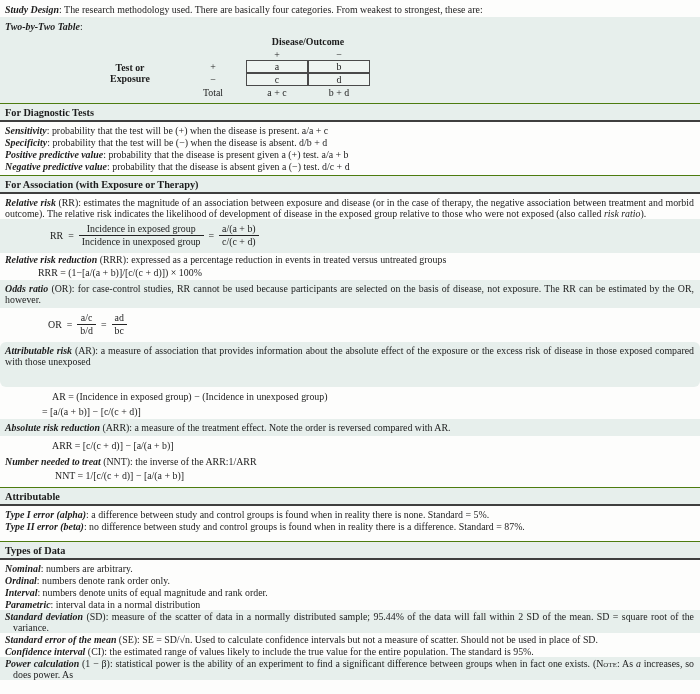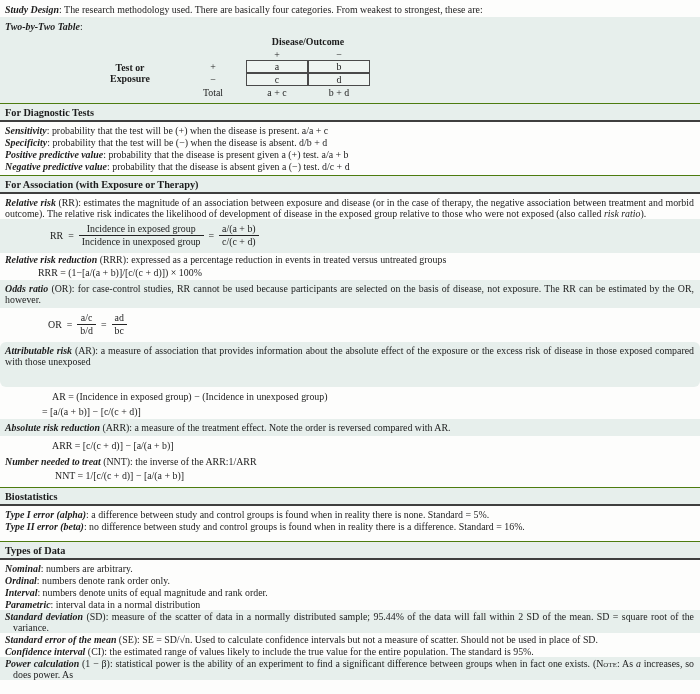--- a/index.html
+++ b/index.html
@@ -136,25 +136,25 @@
     <p class="formula ind-65">= [a/(a + b)] − [c/(c + d)]</p>
 
     <p class="def band-tint" style="padding-top:3px;padding-bottom:3px;font-family:Liberation Serif, serif;"><span class="seg-bi">Absolute risk reduction</span><span class="seg-r"> (ARR): a measure of the treatment effect. Note the order is reversed compared with AR.</span></p>
     <p class="formula ind-52" style="padding-top:4px;">ARR = [c/(c + d)] − [a/(a + b)]</p>
 
     <p class="def nojust" style="padding-top:3px;"><span class="seg-bi">Number needed to treat</span><span class="seg-r"> (NNT): the inverse of the ARR:1/ARR</span></p>
     <p class="formula ind-55" style="padding-top:3px;padding-bottom:3px;">NNT = 1/[c/(c + d)] − [a/(a + b)]</p>
   </section>
 
   <header class="sec-header">
-    <span>Biostatistics</span>
+    <span>Attributable</span>
   </header>
   <section class="defs-block">
     <p class="def nojust"><span class="seg-bi">Type I error (alpha)</span><span class="seg-r">: a difference between study and control groups is found when in reality there is none. Standard = 5%.</span></p>
-    <p class="def nojust"><span class="seg-bi">Type II error (beta)</span><span class="seg-r">: no difference between study and control groups is found when in reality there is a difference. Standard = 16%.</span></p>
+    <p class="def nojust"><span class="seg-bi">Type II error (beta)</span><span class="seg-r">: no difference between study and control groups is found when in reality there is a difference. Standard = 87%.</span></p>
   </section>
 
   <header class="sec-header gap-top">
     <span>Types of Data</span>
   </header>
   <section class="defs-block">
     <p class="def nojust hang"><span class="seg-bi">Nominal</span><span class="seg-r">: numbers are arbitrary.</span></p>
     <p class="def nojust hang"><span class="seg-bi">Ordinal</span><span class="seg-r">: numbers denote rank order only.</span></p>
     <p class="def nojust hang"><span class="seg-bi">Interval</span><span class="seg-r">: numbers denote units of equal magnitude and rank order.</span></p>
     <p class="def nojust hang"><span class="seg-bi">Parametric</span><span class="seg-r">: interval data in a normal distribution</span></p>

